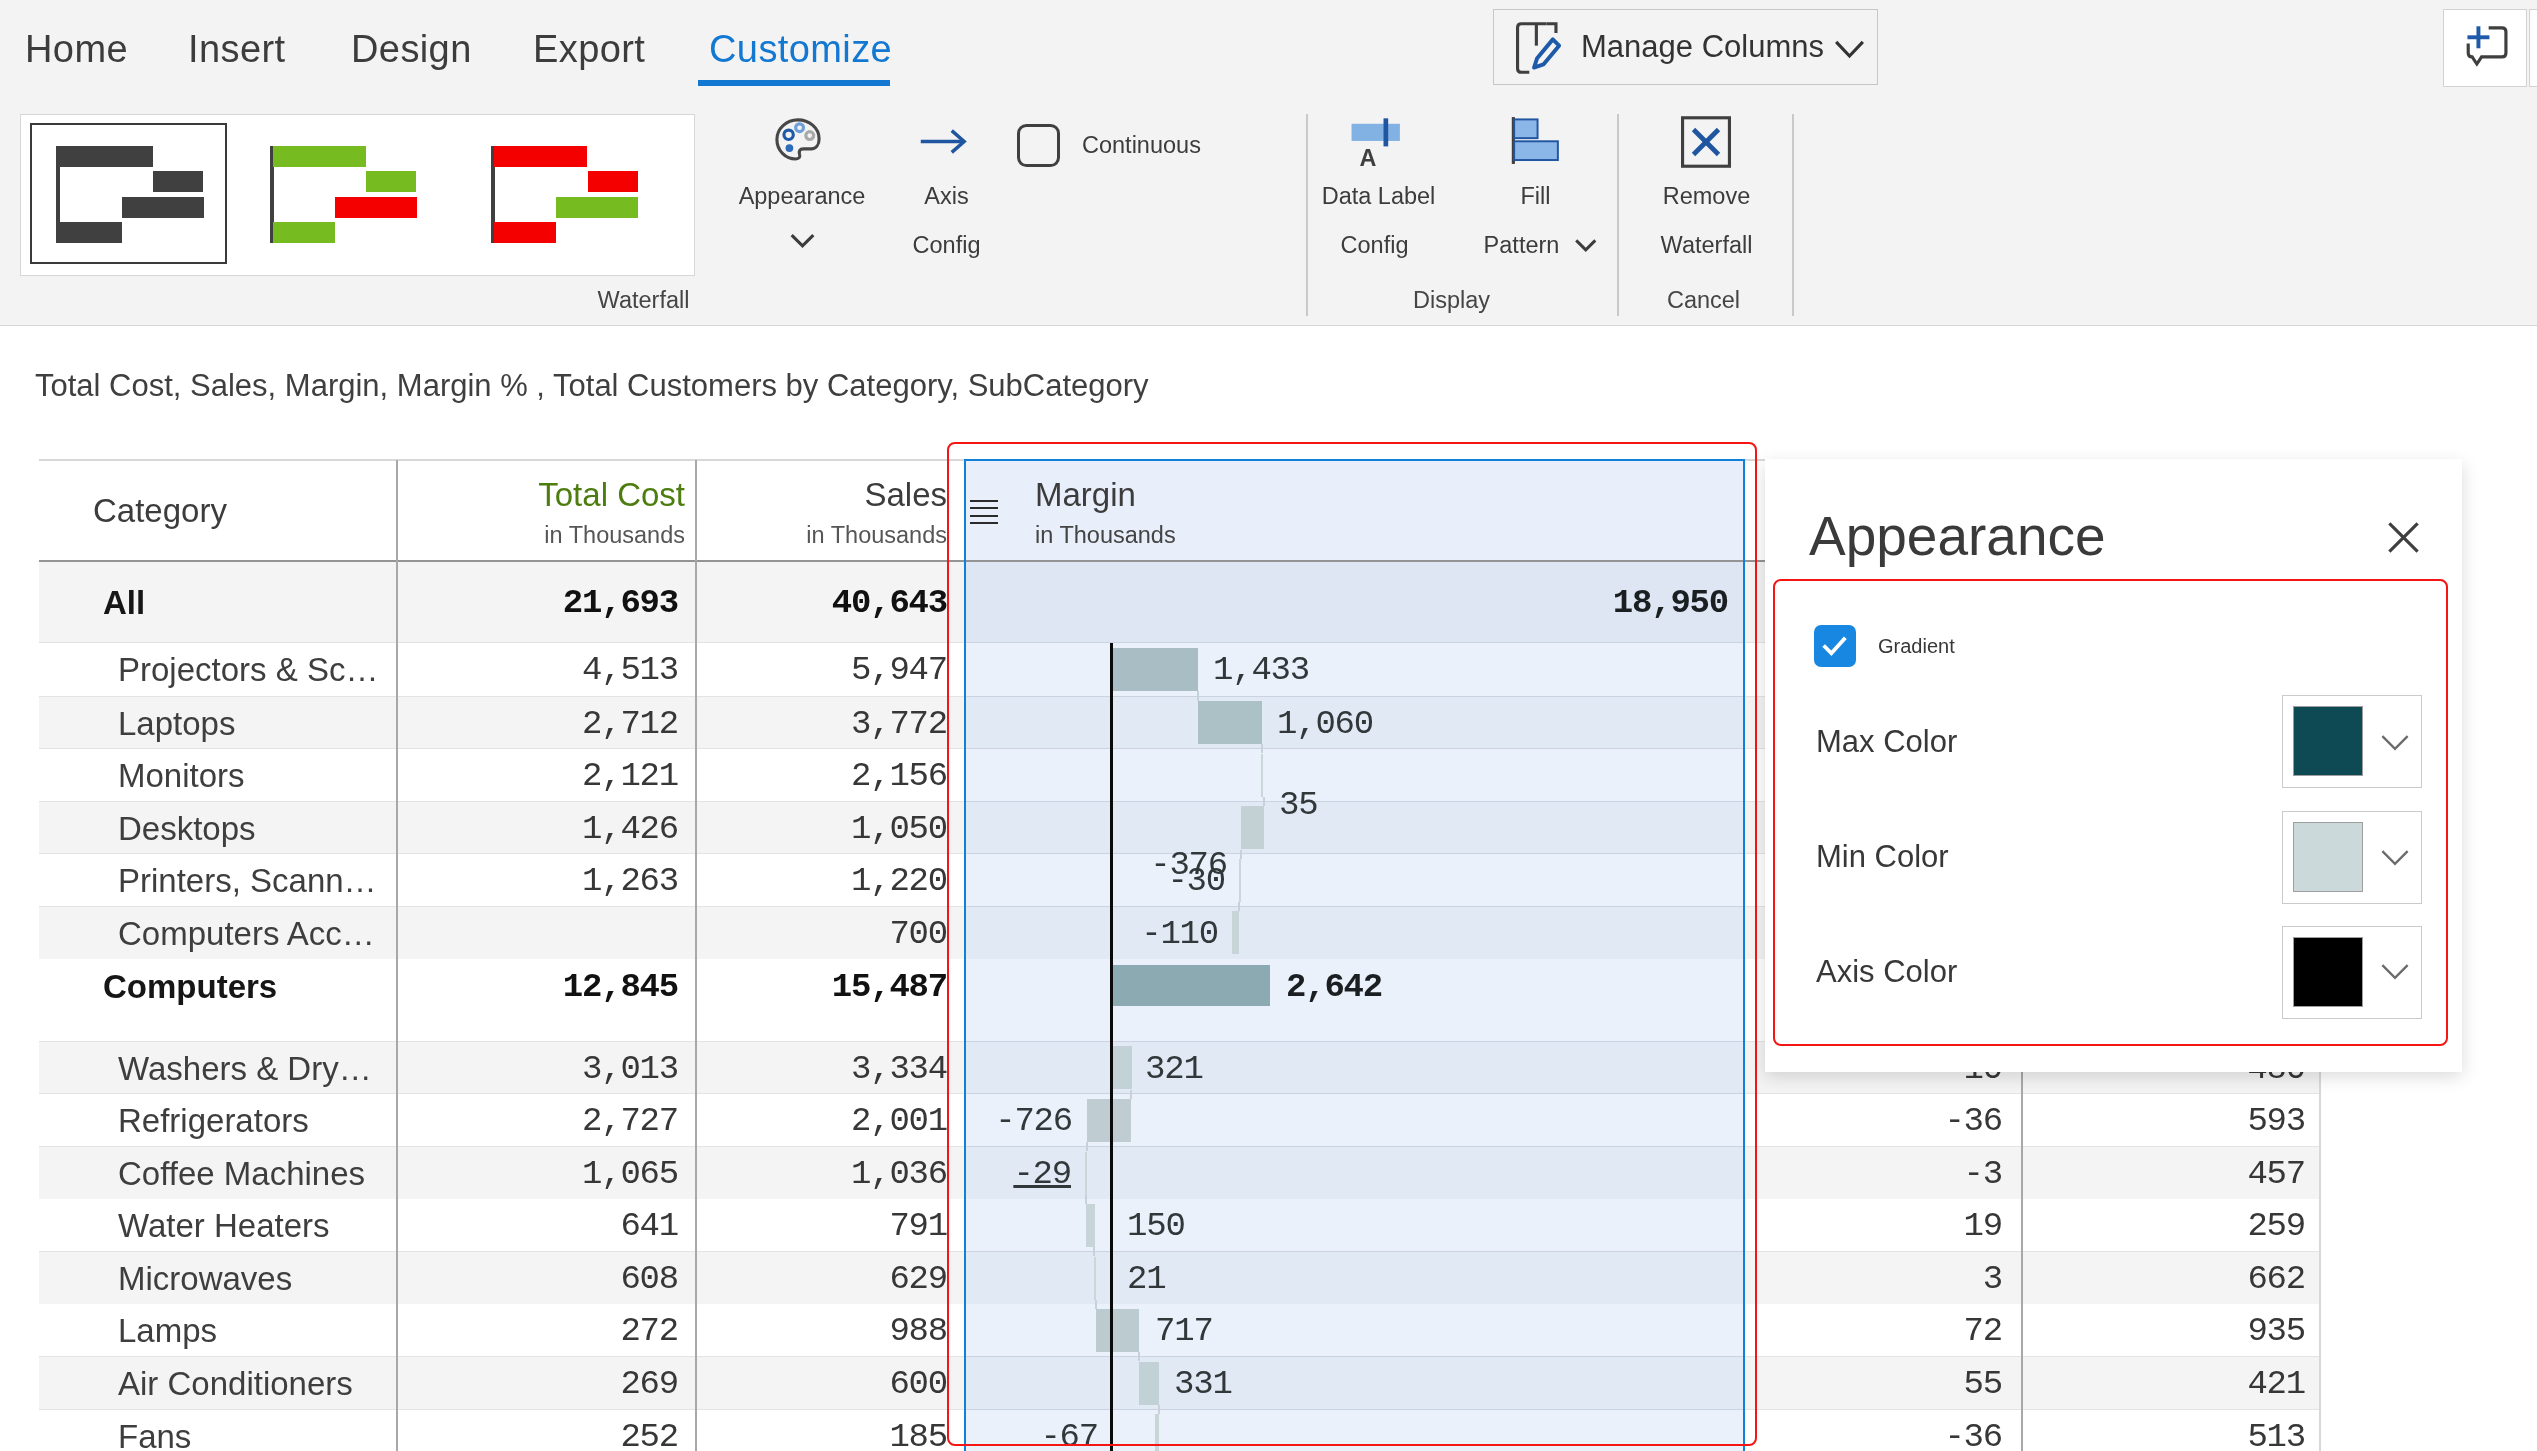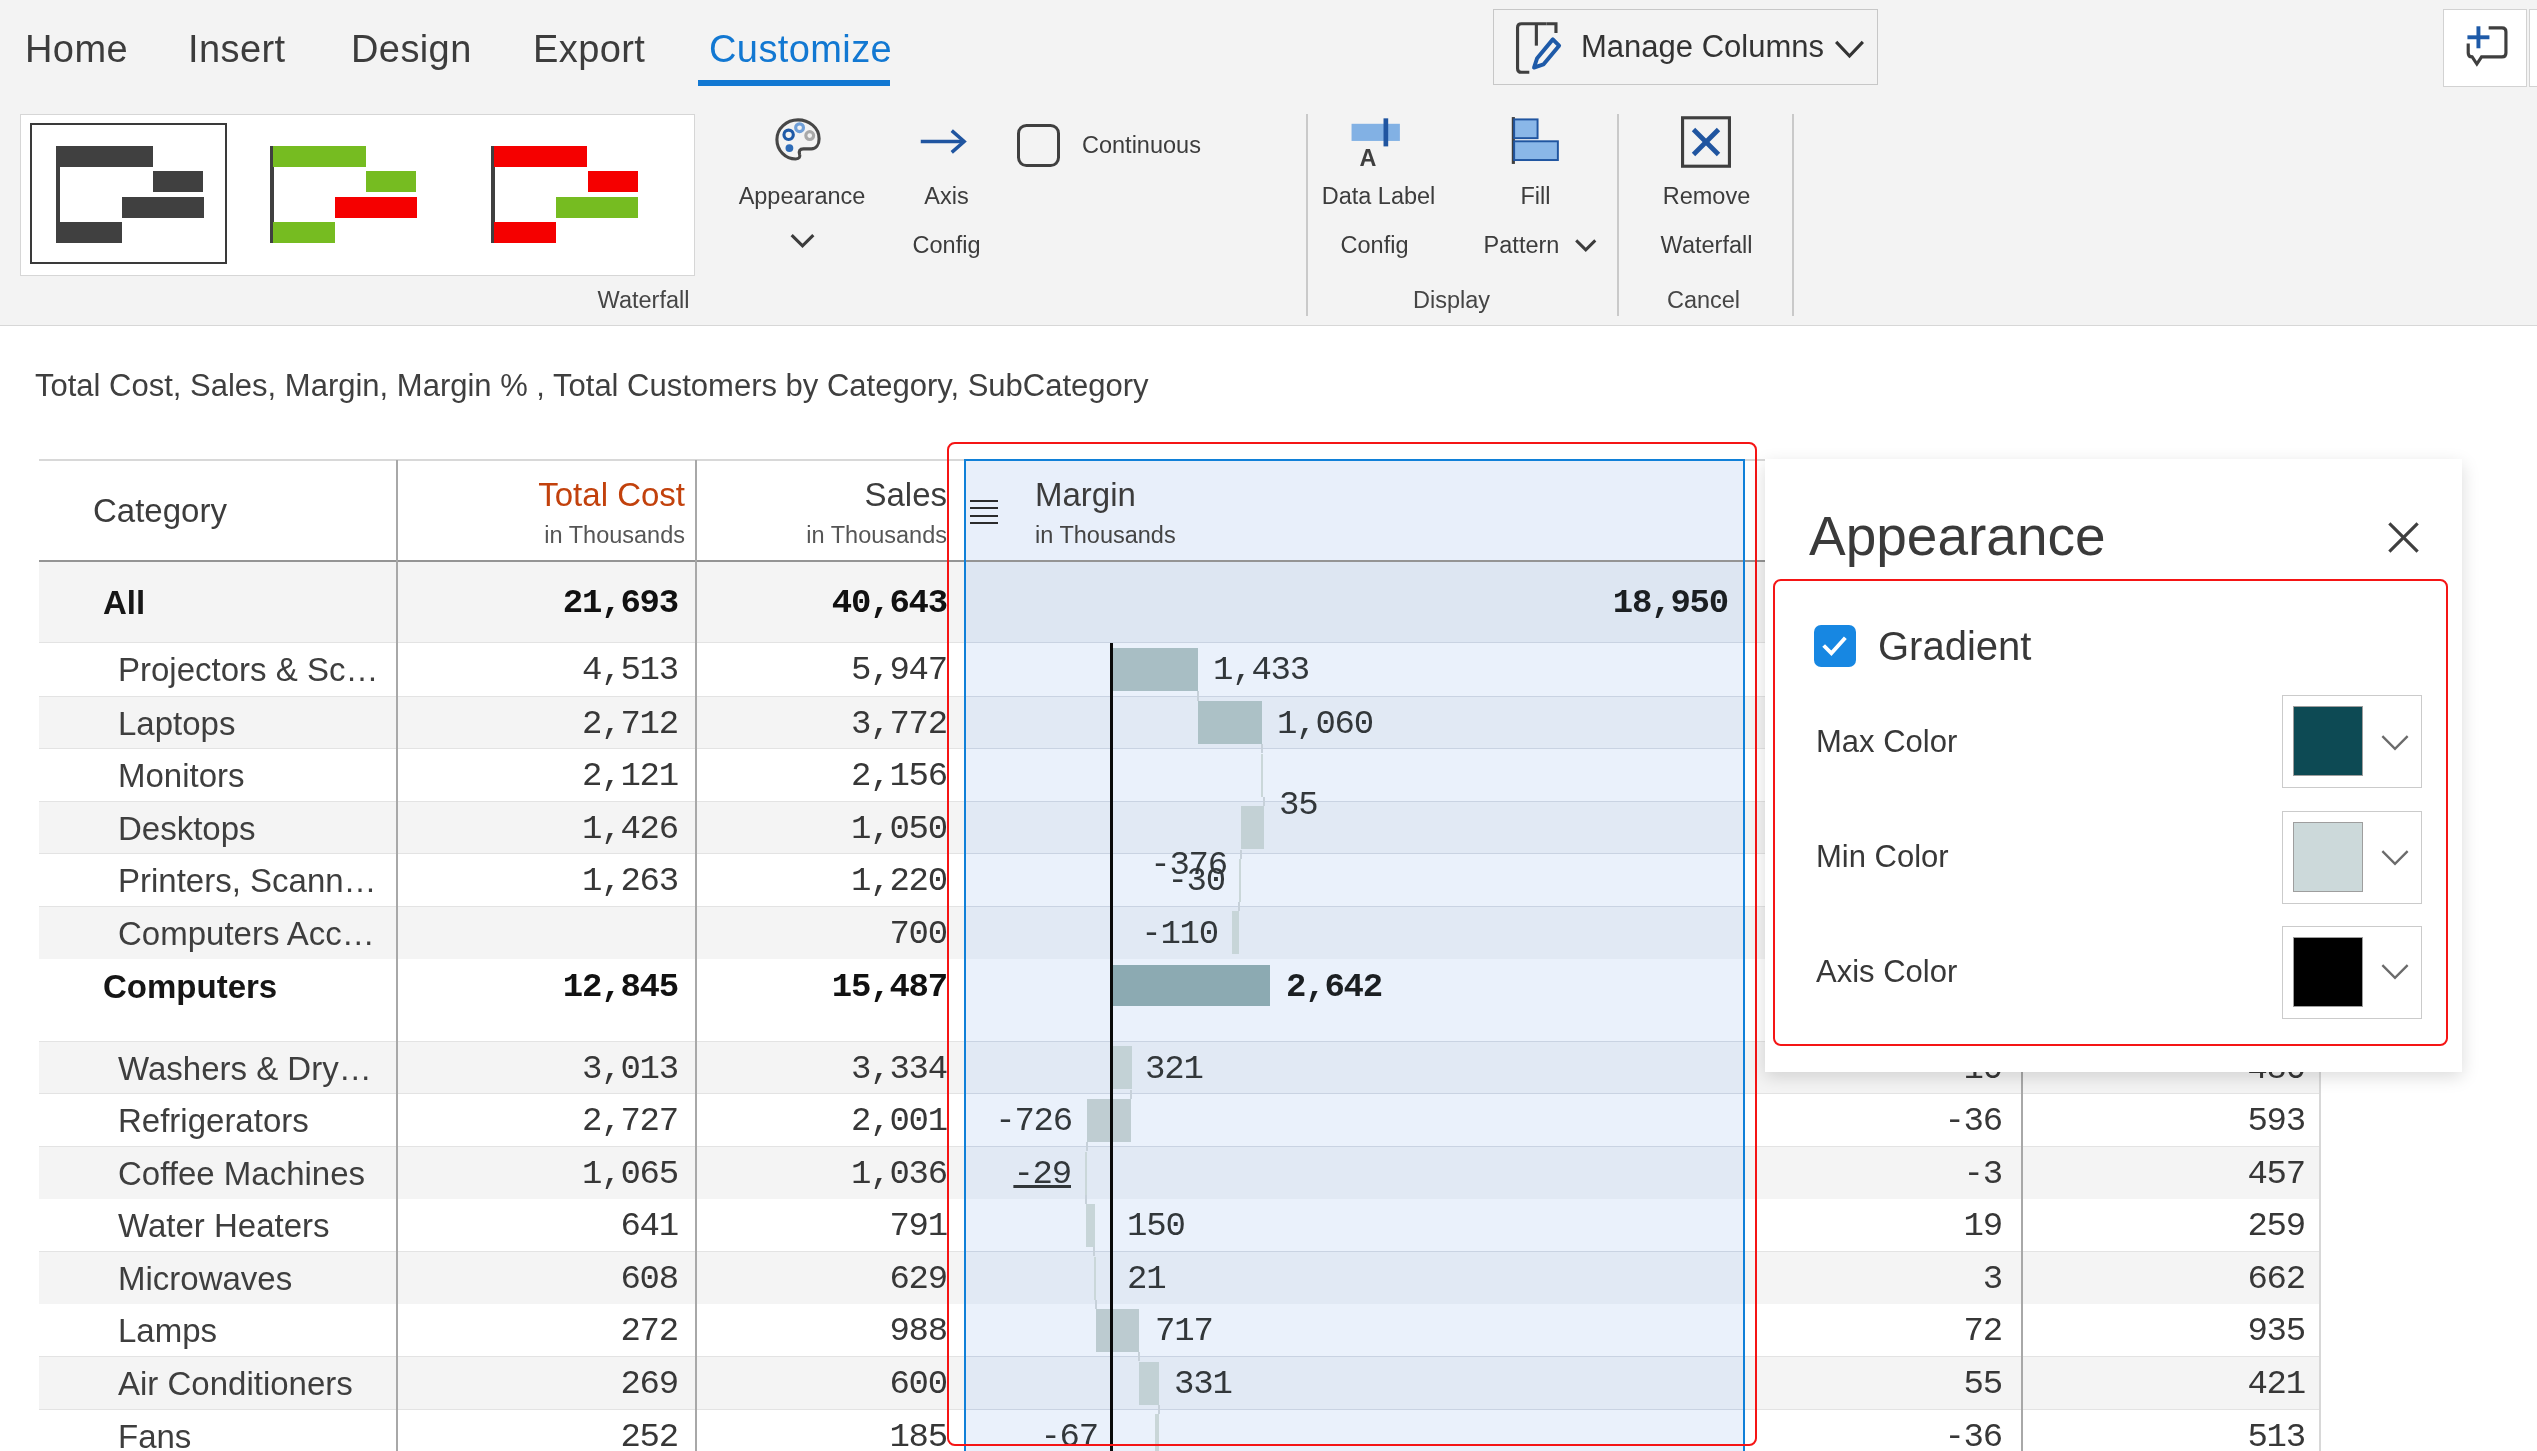--- a/index.html
+++ b/index.html
@@ -270,21 +270,21 @@
 <div class="abs flexc rt num" style="left:1788px;top:1410px;width:214px;height:53px">-36</div>
 <div class="abs flexc rt num" style="left:2087px;top:1410px;width:218px;height:53px">513</div>
 <div class="abs" style="left:966px;top:460px;width:779px;height:101px;background:#e8effa"></div>
 <div class="abs" style="left:39px;top:459px;width:2281px;height:1.6px;background:#d8d8d8"></div>
 <div class="abs" style="left:39px;top:560px;width:2281px;height:2px;background:#949494"></div>
 <div class="abs" style="left:396px;top:460px;width:1.6px;height:991px;background:#a8a8a8"></div>
 <div class="abs" style="left:695px;top:460px;width:1.6px;height:991px;background:#a8a8a8"></div>
 <div class="abs" style="left:2021px;top:460px;width:1.6px;height:991px;background:#a8a8a8"></div>
 <div class="abs" style="left:2319px;top:460px;width:1.6px;height:991px;background:#d8d8d8"></div>
 <div class="abs" style="left:93px;top:493px;font-size:33px;line-height:35px;color:#3c3c3c">Category</div>
-<div class="abs" style="left:396px;top:477px;width:289px;text-align:right;font-size:33px;line-height:35px;color:#c2410c">Total Cost</div>
+<div class="abs" style="left:396px;top:477px;width:289px;text-align:right;font-size:33px;line-height:35px;color:#4d7c0f">Total Cost</div>
 <div class="abs" style="left:396px;top:521px;width:289px;text-align:right;font-size:23.5px;line-height:28px;color:#565656">in Thousands</div>
 <div class="abs" style="left:695px;top:477px;width:252px;text-align:right;font-size:33px;line-height:35px;color:#3c3c3c">Sales</div>
 <div class="abs" style="left:695px;top:521px;width:252px;text-align:right;font-size:23.5px;line-height:28px;color:#565656">in Thousands</div>
 <div class="abs" style="left:970px;top:500px;width:27.5px;height:2.4px;background:#2b2b2b"></div>
 <div class="abs" style="left:970px;top:507px;width:27.5px;height:2.4px;background:#2b2b2b"></div>
 <div class="abs" style="left:970px;top:515px;width:27.5px;height:2.4px;background:#2b2b2b"></div>
 <div class="abs" style="left:970px;top:522px;width:27.5px;height:2.4px;background:#2b2b2b"></div>
 <div class="abs" style="left:1035px;top:477px;font-size:33px;line-height:35px;color:#3c3c3c">Margin</div>
 <div class="abs" style="left:1035px;top:521px;font-size:23.5px;line-height:28px;color:#444">in Thousands</div>
 <div class="abs" style="left:1197px;top:691px;width:1.6px;height:9.8px;background:#c7d1da"></div>
@@ -337,21 +337,21 @@
 <div class="abs" style="left:1809px;top:507px;font-size:55px;line-height:58px;color:#3a3a3a">Appearance</div>
 <svg class="abs" style="left:2387px;top:521px" width="33" height="33" viewBox="0 0 42 42">
       <line x1="3" y1="3" x2="39" y2="39" stroke="#3f3f3f" stroke-width="4"></line>
       <line x1="39" y1="3" x2="3" y2="39" stroke="#3f3f3f" stroke-width="4"></line>
     </svg>
 <div class="abs" style="left:1773px;top:579px;width:675px;height:467px;border:2.4px solid #f51515;border-radius:7.8px"></div>
 <div class="abs" style="left:1814px;top:625px;width:42px;height:42px;background:#1787e2;border-radius:7px"></div>
 <svg class="abs" style="left:1819px;top:632px" width="31" height="27" viewBox="0 0 40 34">
       <polyline points="6,17 16,27 34,7" fill="none" stroke="#fff" stroke-width="5"></polyline>
     </svg>
-<div class="abs flexc" style="left:1878px;top:625px;height:42px;font-size:40px;color:#383838">Gradient</div>
+<div class="abs flexc" style="left:1878px;top:625px;height:42px;font-size:20px;color:#383838">Gradient</div>
 <div class="abs flexc" style="left:1816px;top:721px;height:41px;font-size:31px;color:#383838">Max Color</div>
 <div class="abs" style="left:2282px;top:695px;width:140px;height:93px;background:#fff;border:1.6px solid #cbcbcb"></div>
 <div class="abs" style="left:2293px;top:706px;width:70px;height:70px;background:#0d4a54;border:0.8px solid #9e9e9e"></div>
 <svg class="abs" style="left:2380px;top:733px" width="30" height="19" viewBox="0 0 38 24">
       <polyline points="3,4 19,20 35,4" fill="none" stroke="#6b6b6b" stroke-width="3"></polyline>
     </svg>
 <div class="abs flexc" style="left:1816px;top:836px;height:41px;font-size:31px;color:#383838">Min Color</div>
 <div class="abs" style="left:2282px;top:811px;width:140px;height:93px;background:#fff;border:1.6px solid #cbcbcb"></div>
 <div class="abs" style="left:2293px;top:822px;width:70px;height:70px;background:#ccd9da;border:0.8px solid #9e9e9e"></div>
 <svg class="abs" style="left:2380px;top:848px" width="30" height="19" viewBox="0 0 38 24">

